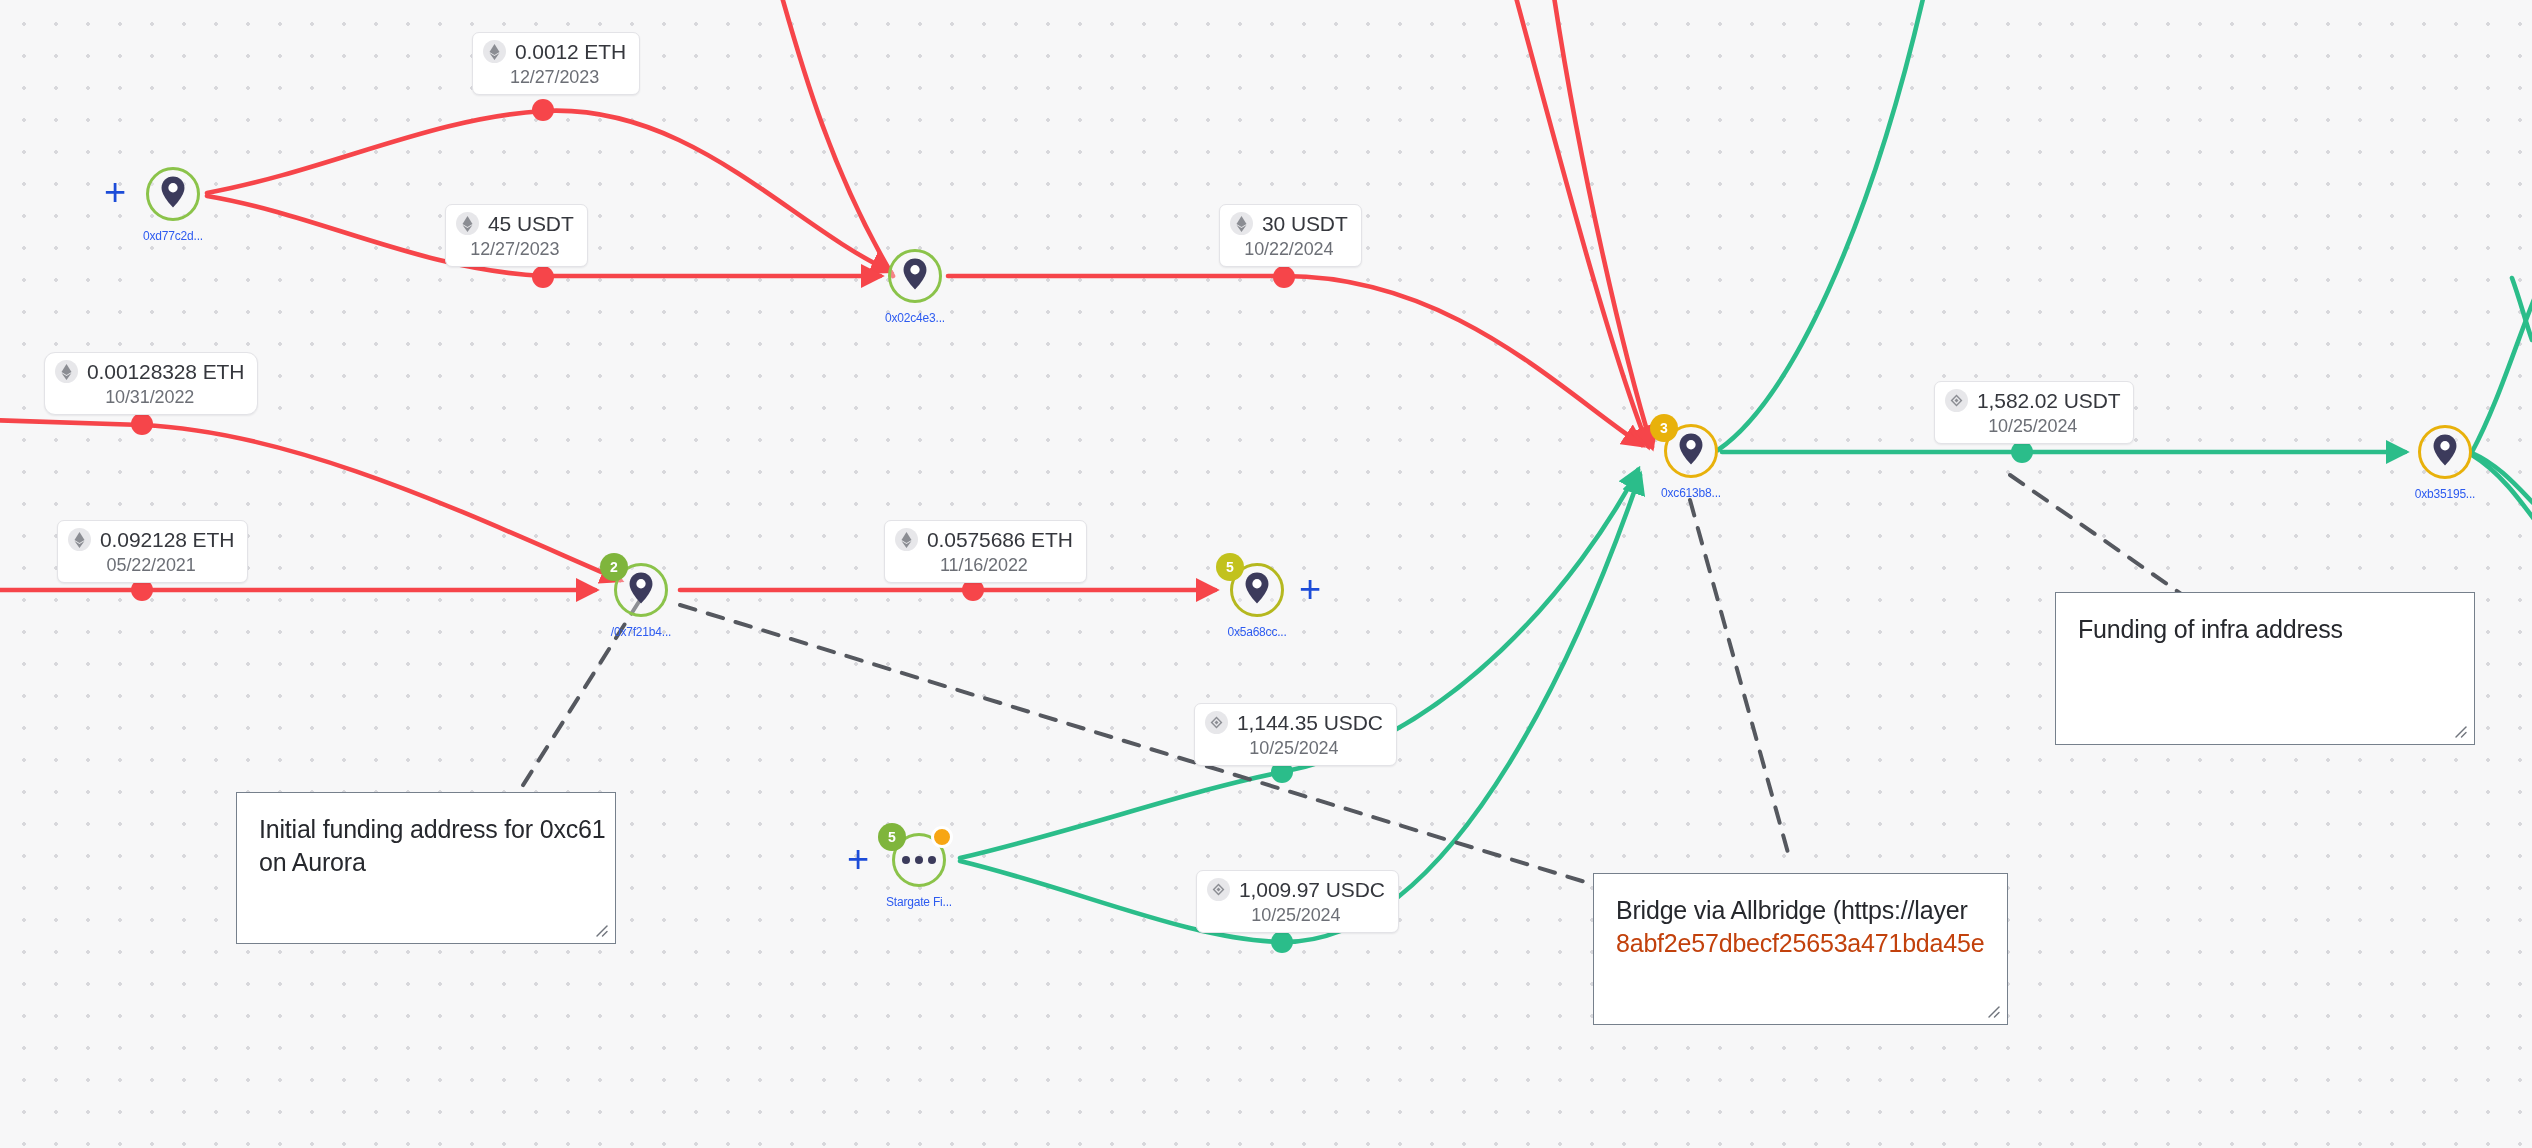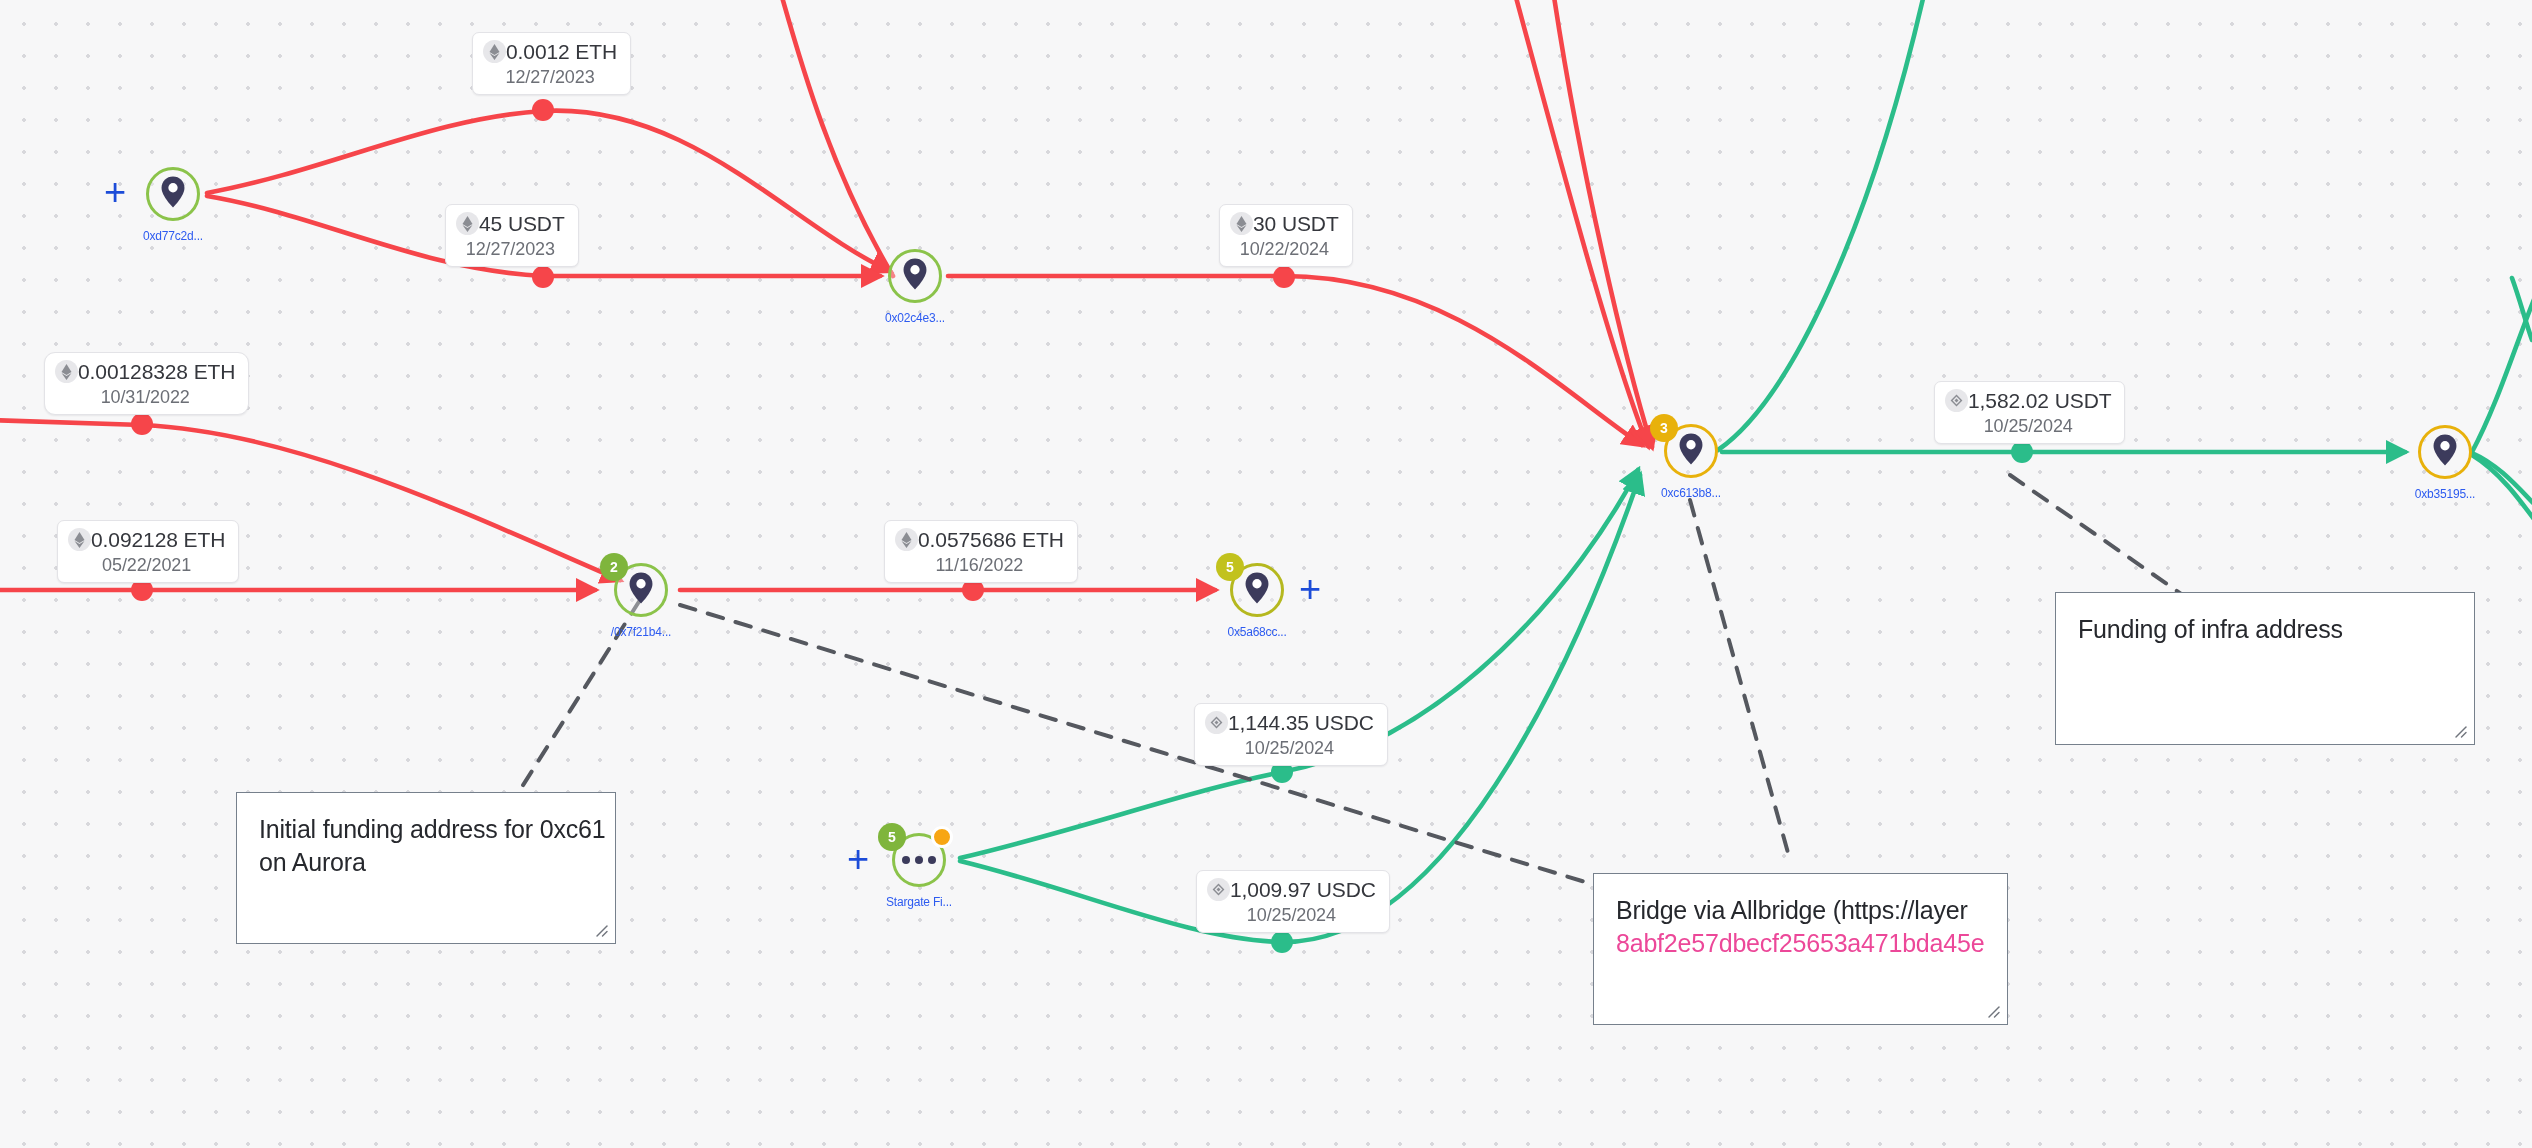--- a/index.html
+++ b/index.html
@@ -37,20 +37,21 @@
     padding: 7px 13px 8px 10px;
     box-shadow: 0 1px 2px rgba(16,18,30,0.07);
     text-align: center;
     white-space: nowrap;
     line-height: 1;
   }
   .tx-chip .tx-top {
     display: flex;
     align-items: center;
     justify-content: center;
+    gap: 9px;
   }
   .tx-chip .tok-icon {
     width: 23px; height: 23px;
     border-radius: 50%;
     background: #e7e7ea;
     display: inline-flex;
     align-items: center;
     justify-content: center;
     flex: 0 0 auto;
   }
@@ -161,21 +162,21 @@
     overflow: hidden;
   }
   .note .note-line {
     font-size: 25px;
     line-height: 1.33;
     color: #26282d;
     letter-spacing: -0.2px;
     white-space: nowrap;
   }
   .note .note-line.fade1 { color: #8f949c; }
-  .note .note-line.fade2 { color: #ec4899; }
+  .note .note-line.fade2 { color: #c2410c; }
   .note .resize-grip {
     position: absolute;
     right: 7px; bottom: 6px;
     width: 17px; height: 17px;
   }
   .note .resize-grip svg { display: block; }
 </style>
 </head>
 <body>
 

